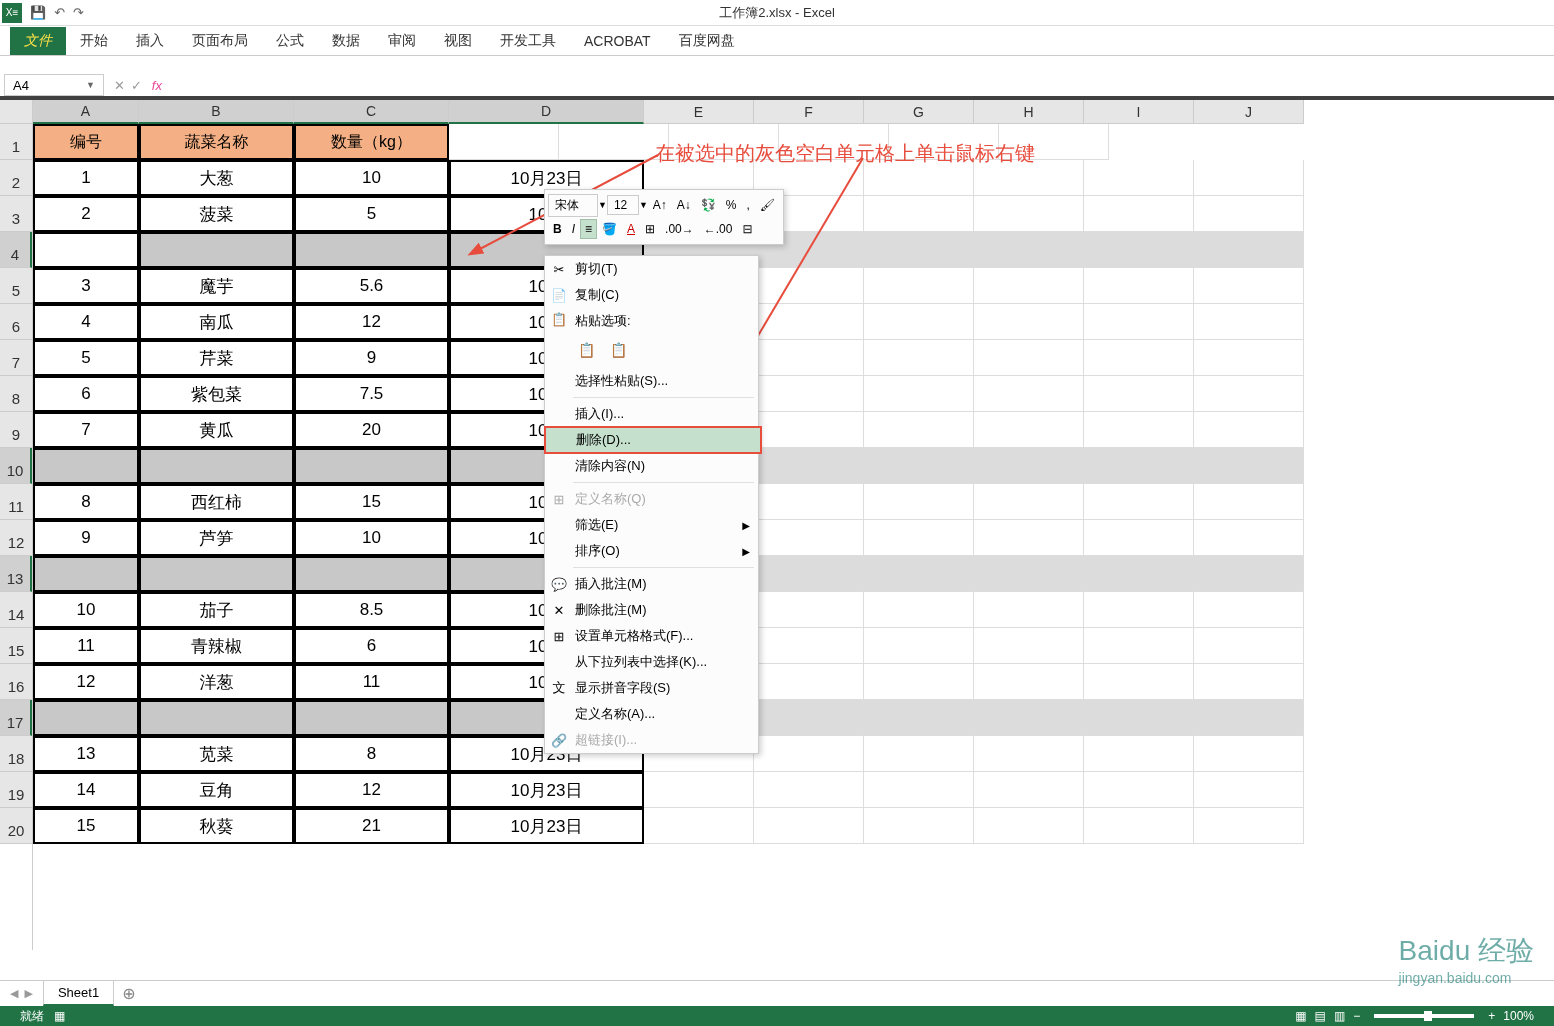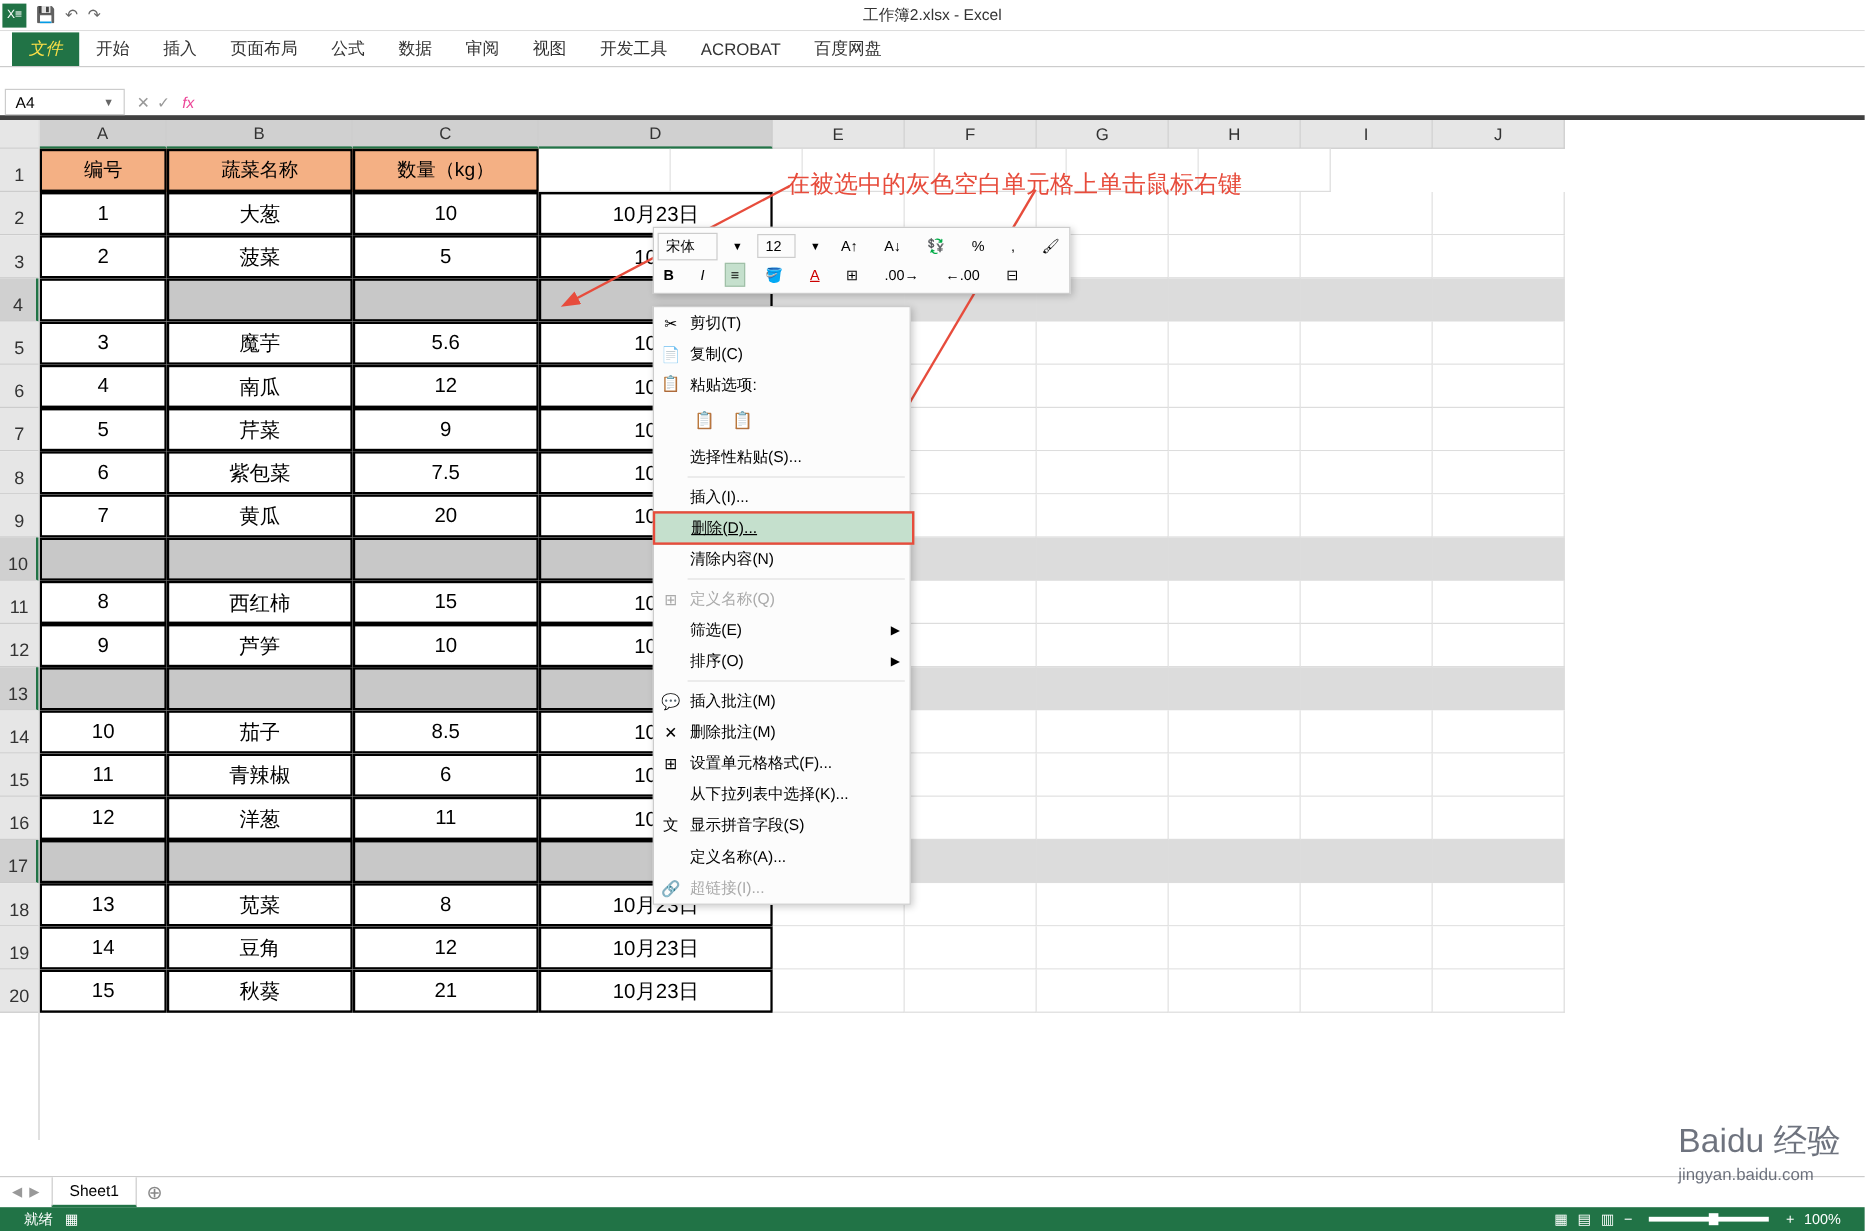--- a/index.html
+++ b/index.html
@@ -45,33 +45,33 @@
 .data-row.sel .cell { background: #dcdcdc; }
 .data-row.active-sel .cell.bordered:first-child { background: #fff; }
 
 
 .wA { width: 106px; } .wB { width: 155px; } .wC { width: 155px; } .wD { width: 195px; }
 .wE, .wF, .wG, .wH, .wI, .wJ { width: 110px; }
 
 
 .context-menu { position: absolute; left: 544px; top: 255px; width: 215px; background: #fcfcfc; border: 1px solid #ccc; box-shadow: 2px 2px 6px rgba(0,0,0,0.2); z-index: 100; }
 .ctx-item { display: flex; align-items: center; height: 26px; padding: 0 8px 0 30px; font-size: 13px; cursor: pointer; position: relative; }
-.ctx-item.highlight { background: #c5e0cd; border: 2px solid #e74c3c; margin: -1px; height: 28px; z-index: 5; width: 218px; text-decoration: underline; }
+.ctx-item.highlight { background: #c5e0cd; border: 2px solid #e74c3c; margin: -1px; height: 28px; z-index: 5; width: 218px; }
 .ctx-item.disabled { color: #aaa; }
 .ctx-item .ico { position: absolute; left: 6px; width: 16px; text-align: center; font-size: 13px; }
 .ctx-item .arrow { margin-left: auto; font-size: 10px; }
 .ctx-sep { height: 1px; background: #e0e0e0; margin: 3px 4px 3px 28px; }
 .ctx-label { padding: 4px 8px 4px 30px; font-size: 13px; position: relative; }
 .ctx-label .ico { position: absolute; left: 6px; }
 .ctx-paste-opts { display: flex; gap: 8px; padding: 4px 0 6px 30px; }
 .ctx-paste-btn { width: 24px; height: 24px; border: 1px solid transparent; display: flex; align-items: center; justify-content: center; cursor: pointer; font-size: 14px; }
 
 
 .mini-toolbar { position: absolute; left: 544px; top: 189px; background: #fcfcfc; border: 1px solid #ccc; box-shadow: 2px 2px 6px rgba(0,0,0,0.2); z-index: 101; padding: 3px; }
-.mini-row { display: flex; align-items: center; gap: 12px; height: 24px; }
+.mini-row { display: flex; align-items: center; gap: 0; height: 24px; }
 .mini-btn { padding: 2px 4px; cursor: pointer; font-size: 12px; border: 1px solid transparent; }
 .mini-font { border: 1px solid #ccc; padding: 2px 6px; font-size: 12px; min-width: 50px; }
 .mini-size { border: 1px solid #ccc; padding: 2px 6px; font-size: 12px; width: 32px; }
 .mini-btn.align-c { background: #c5e0cd; border: 1px solid #a0c0a8; }
 
 
 .callout { position: absolute; left: 655px; top: 140px; color: #e74c3c; font-size: 20px; z-index: 50; }
 .arrow-svg { position: absolute; z-index: 49; pointer-events: none; }
 
 
@@ -79,21 +79,21 @@
 .sheet-nav { display: flex; gap: 6px; padding: 0 10px; color: #999; font-size: 11px; }
 .sheet-tab { padding: 4px 14px; border: 1px solid #ccc; border-top: none; border-bottom: 2px solid #217346; background: #fff; font-size: 13px; }
 .sheet-add { padding: 4px 8px; color: #888; cursor: pointer; }
 
 
 .status-bar { position: absolute; bottom: 0; left: 0; right: 0; height: 20px; background: #217346; color: #fff; display: flex; align-items: center; padding: 0 20px; font-size: 12px; }
 .status-bar .views { margin-left: auto; display: flex; gap: 8px; align-items: center; }
 .zoom-slider { width: 100px; height: 4px; background: #fff; margin: 0 6px; position: relative; }
 .zoom-thumb { position: absolute; left: 50%; top: -3px; width: 8px; height: 10px; background: #fff; }
 
-.watermark { position: absolute; right: 20px; bottom: 40px; color: #0f172a; font-size: 28px; z-index: 200; opacity: 0.6; pointer-events: none; }
+.watermark { position: absolute; right: 20px; bottom: 40px; color: #0f766e; font-size: 28px; z-index: 200; opacity: 0.6; pointer-events: none; }
 .watermark small { font-size: 14px; display: block; }
 
 u { text-decoration: underline; }
 </style>
 </head>
 <body>
 
 <div class="titlebar">
   <div class="app-icon">X≡</div>
   <div class="qat">

